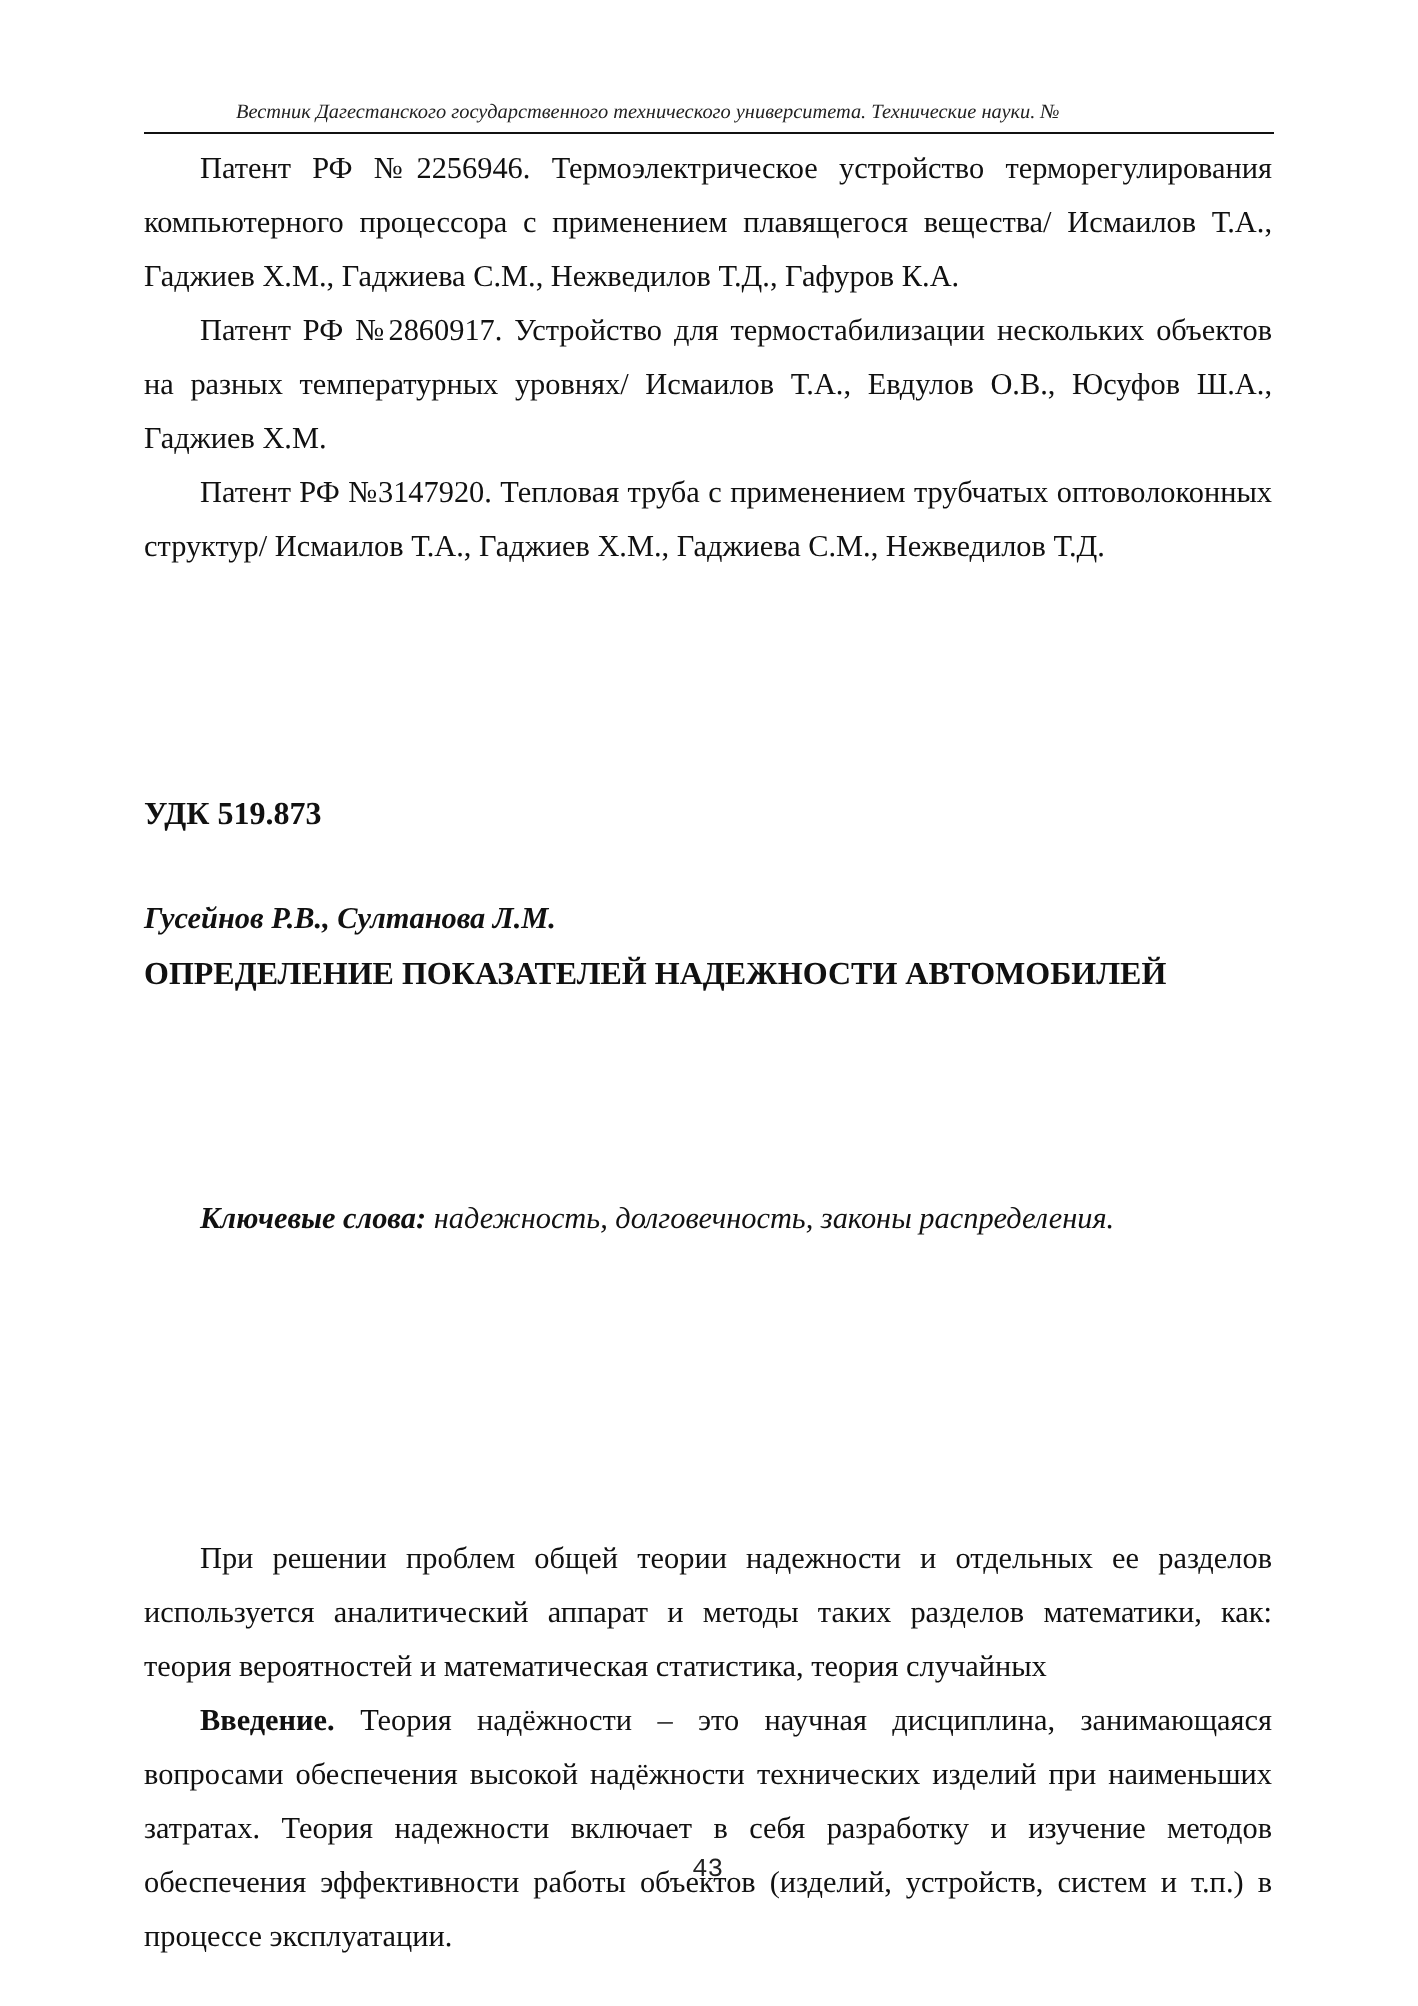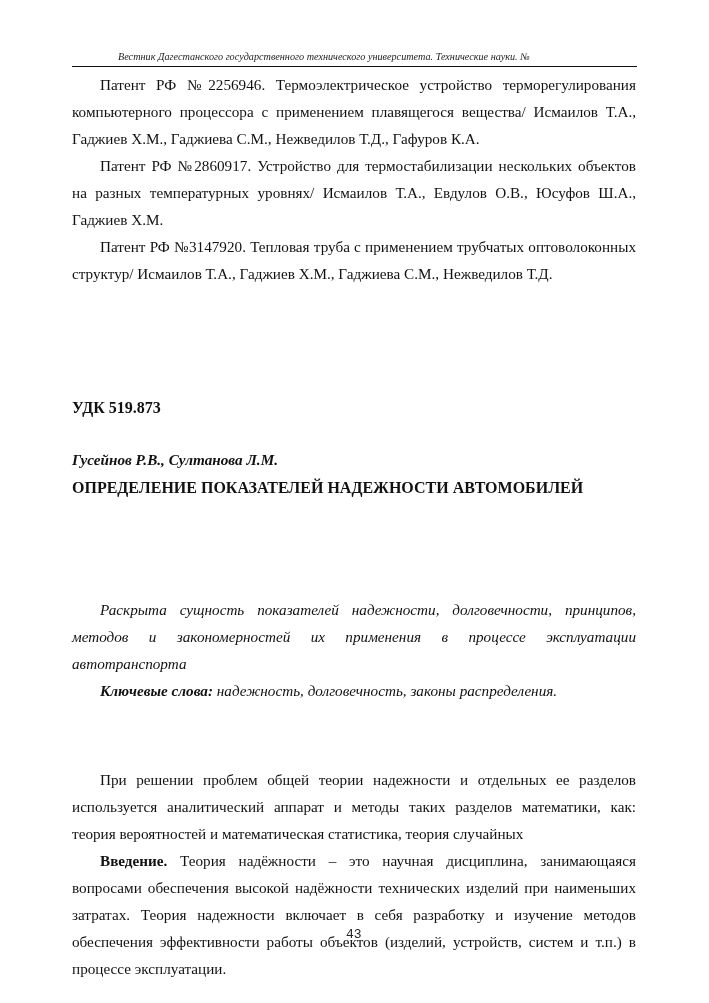--- a/index.html
+++ b/index.html
@@ -38,21 +38,20 @@
     <p class="para">Патент РФ №2256946. Термоэлектрическое устройство терморегулирования компьютерного процессора с применением плавящегося вещества/ Исмаилов Т.А., Гаджиев Х.М., Гаджиева С.М., Нежведилов Т.Д., Гафуров К.А.</p>
     <p class="para">Патент РФ №2860917. Устройство для термостабилизации нескольких объектов на разных температурных уровнях/ Исмаилов Т.А., Евдулов О.В., Юсуфов Ш.А., Гаджиев Х.М.</p>
     <p class="para">Патент РФ №3147920. Тепловая труба с применением трубчатых оптоволоконных структур/ Исмаилов Т.А., Гаджиев Х.М., Гаджиева С.М., Нежведилов Т.Д.</p>
   </div>
 
   <div class="udk">УДК 519.873</div>
   <div class="authors">Гусейнов Р.В., Султанова Л.М.</div>
   <div class="title">ОПРЕДЕЛЕНИЕ ПОКАЗАТЕЛЕЙ НАДЕЖНОСТИ АВТОМОБИЛЕЙ</div>
 
   <div class="text" id="abstract">
-    <p class="para">Раскрыта сущность показателей надежности, долговечности, принципов, методов и закономерностей их применения в процессе эксплуатации автотранспорта</p>
     <p class="para"><span class="kw-label">Ключевые слова:</span><span> надежность, долговечность, законы распределения.</span></p>
   </div>
 
   <div class="text" id="intro">
     <p class="para">При решении проблем общей теории надежности и отдельных ее разделов используется аналитический аппарат и методы таких разделов математики, как: теория вероятностей и математическая статистика, теория случайных</p>
     <p class="para"><span class="lead">Введение.</span><span> Теория надёжности – это научная дисциплина, занимающаяся вопросами обеспечения высокой надёжности технических изделий при наименьших затратах. Теория надежности включает в себя разработку и изучение методов обеспечения эффективности работы объектов (изделий, устройств, систем и т.п.) в процессе эксплуатации.</span></p>
   </div>
 
   <div class="page-number">43</div>
 </div>

